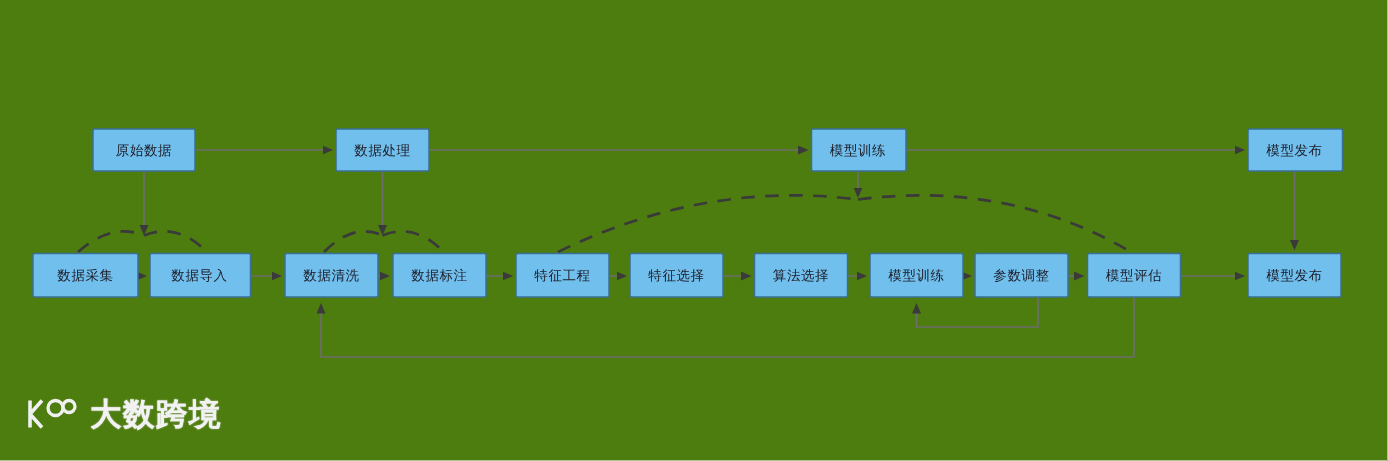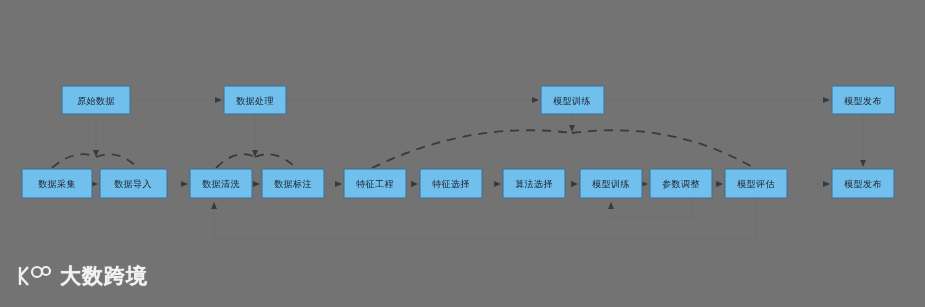--- a/index.html
+++ b/index.html
@@ -4,21 +4,21 @@
 <style>
   html, body {
     margin: 0;
     padding: 0;
     background: #ffffff;
   }
   #canvas {
     position: relative;
     width: 925px;
     height: 307px;
-    background: #737373;
+    background: #4d7c0f;
     overflow: hidden;
     font-family: "DejaVu Sans", "Liberation Sans", sans-serif;
   }
   #diagram-svg {
     position: absolute;
     left: 0;
     top: 0;
     width: 925px;
     height: 307px;
   }

